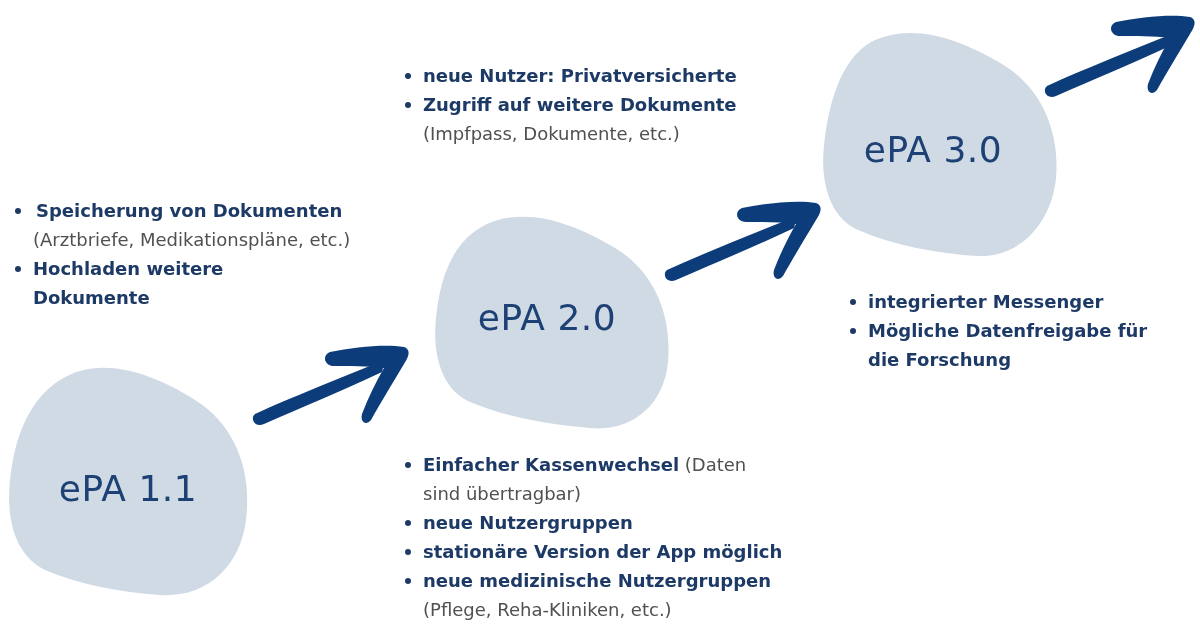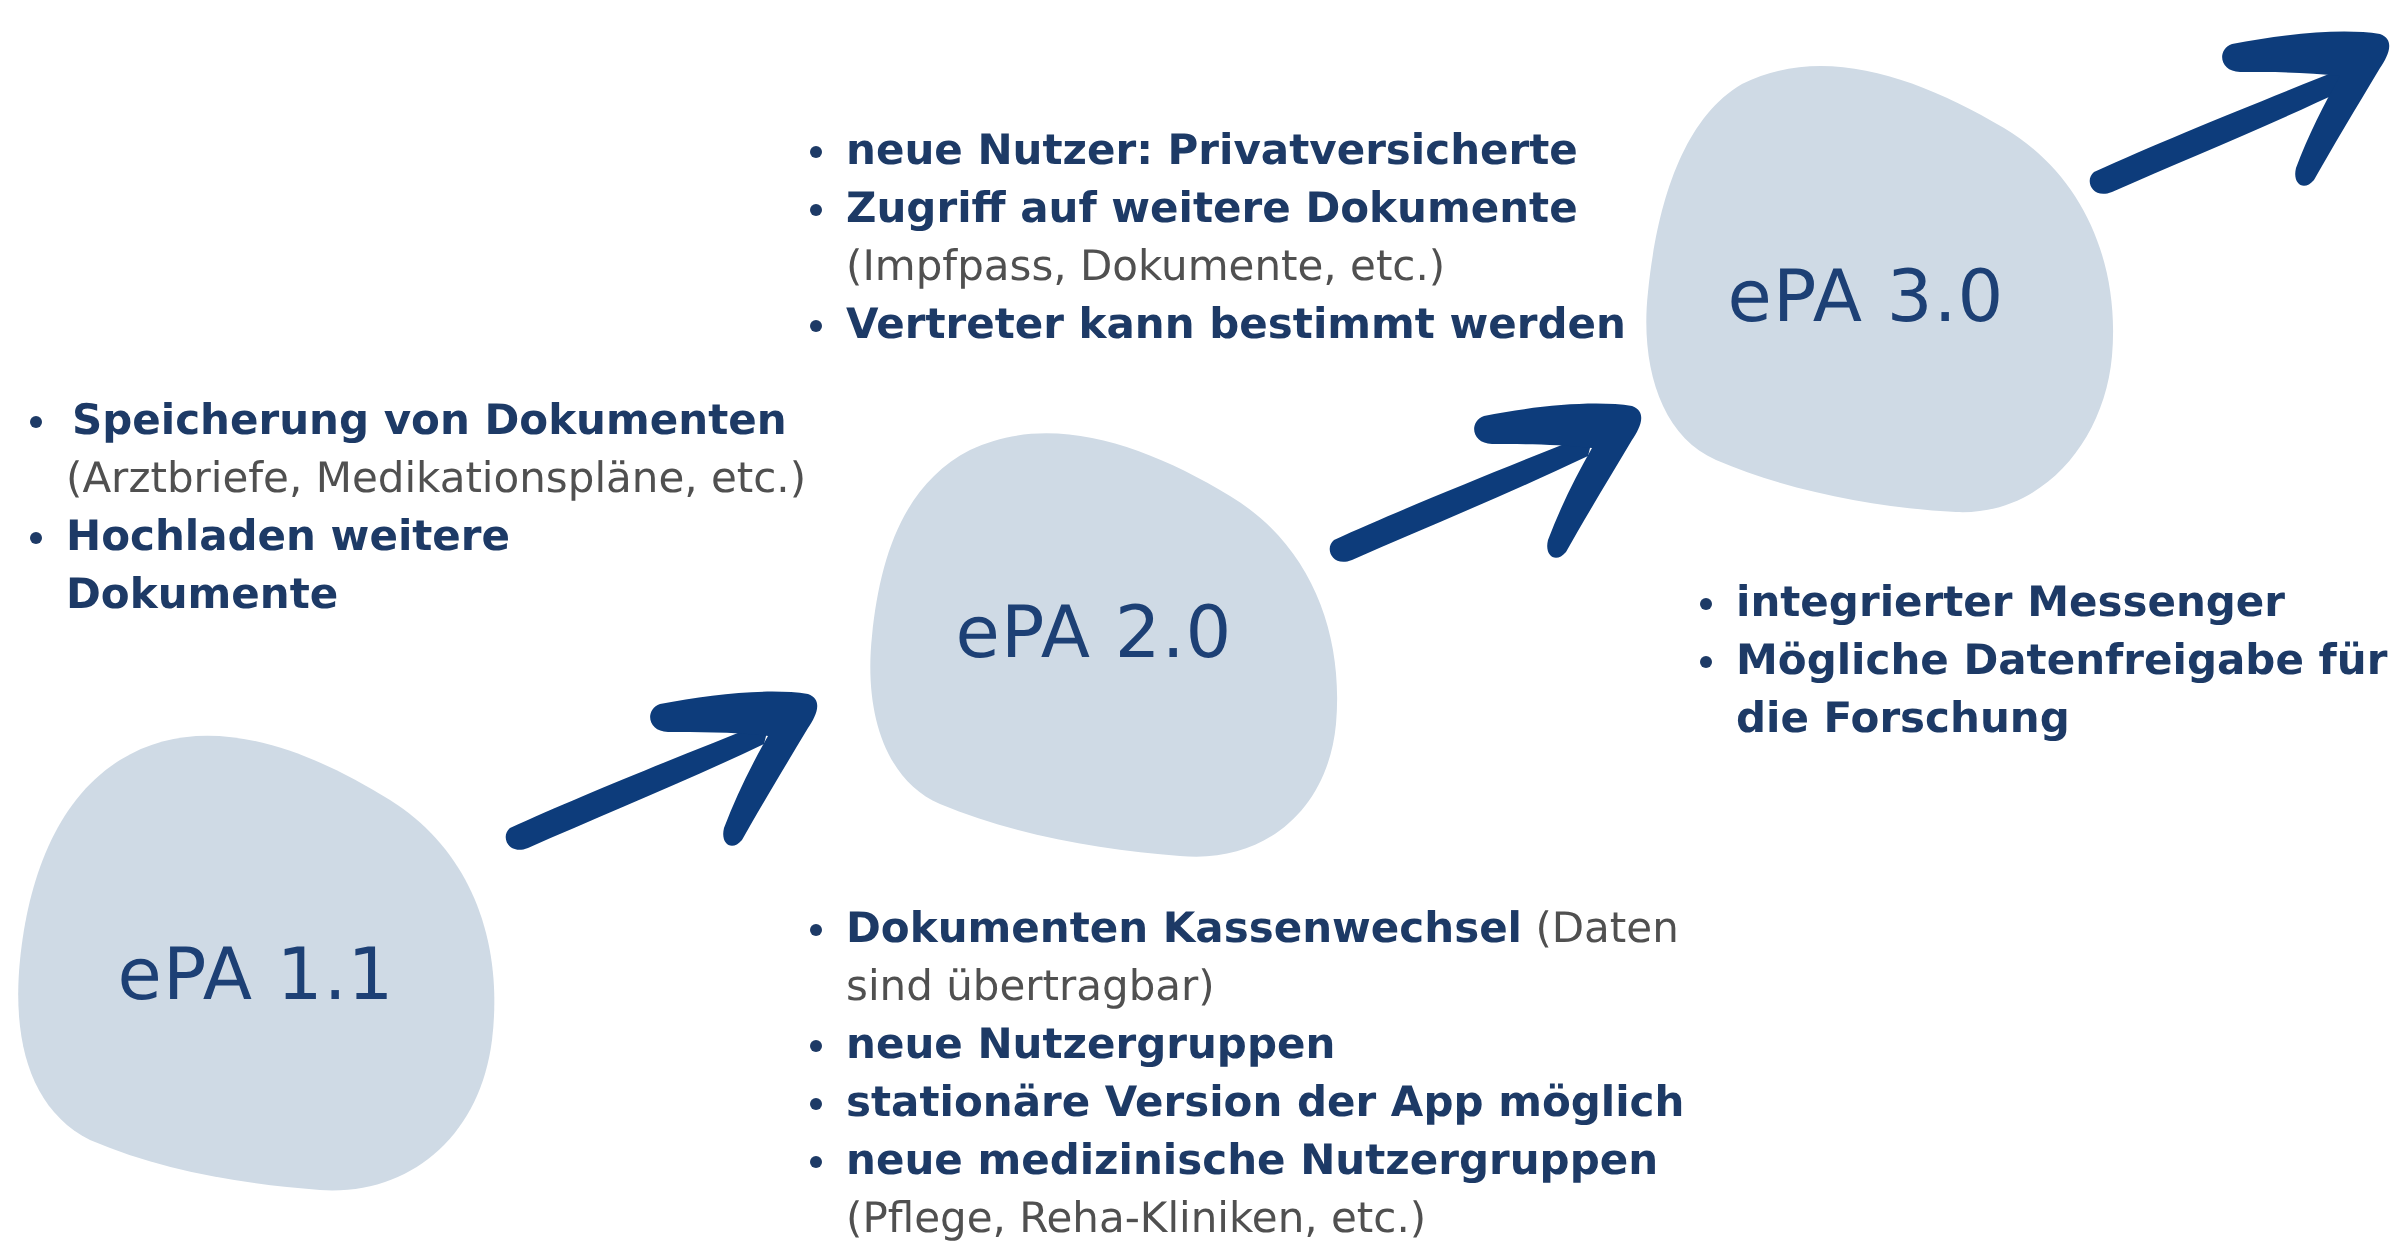--- a/index.html
+++ b/index.html
@@ -18,21 +18,21 @@
     letter-spacing: 0.5px;
     white-space: nowrap;
     transform: translate(-50%, -50%);
     text-align: right;
   }
   .list {
     position: absolute;
     margin: 0; padding: 0;
     list-style: none;
     font-family: "DejaVu Sans", sans-serif;
-    font-size: 21px;
+    font-size: 18px;
     line-height: 29px;
     color: #1d3a66;
   }
   .list li { position: relative; padding-left: 18px; white-space: nowrap; }
   .list li.item::before {
     content: ""; position: absolute; left: 0; top: 12px;
     width: 6px; height: 6px; border-radius: 50%; background: #1d3a66;
   }
   .list li.sub { padding-left: 54px; }
   .list li.sub::before {
@@ -95,28 +95,25 @@
   <ul class="list" style="left:405px; top:61px;">
     <li class="item">
       <span class="b">neue Nutzer: Privatversicherte</span>
     </li>
     <li class="item">
       <span class="b">Zugriff auf weitere Dokumente</span>
     </li>
     <li class="cont">
       <span class="n">(Impfpass, Dokumente, etc.)</span>
     </li>
-    <li class="item">
-      <span class="b">Vertreter kann bestimmt werden</span>
-    </li>
   </ul>
 
   <ul class="list" style="left:405px; top:450px;">
     <li class="item">
-      <span class="b">Dokumenten Kassenwechsel</span><span class="n"> (Daten</span>
+      <span class="b">Einfacher Kassenwechsel</span><span class="n"> (Daten</span>
     </li>
     <li class="cont">
       <span class="n">sind übertragbar)</span>
     </li>
     <li class="item">
       <span class="b">neue Nutzergruppen</span>
     </li>
     <li class="item">
       <span class="b">stationäre Version der App möglich</span>
     </li>

